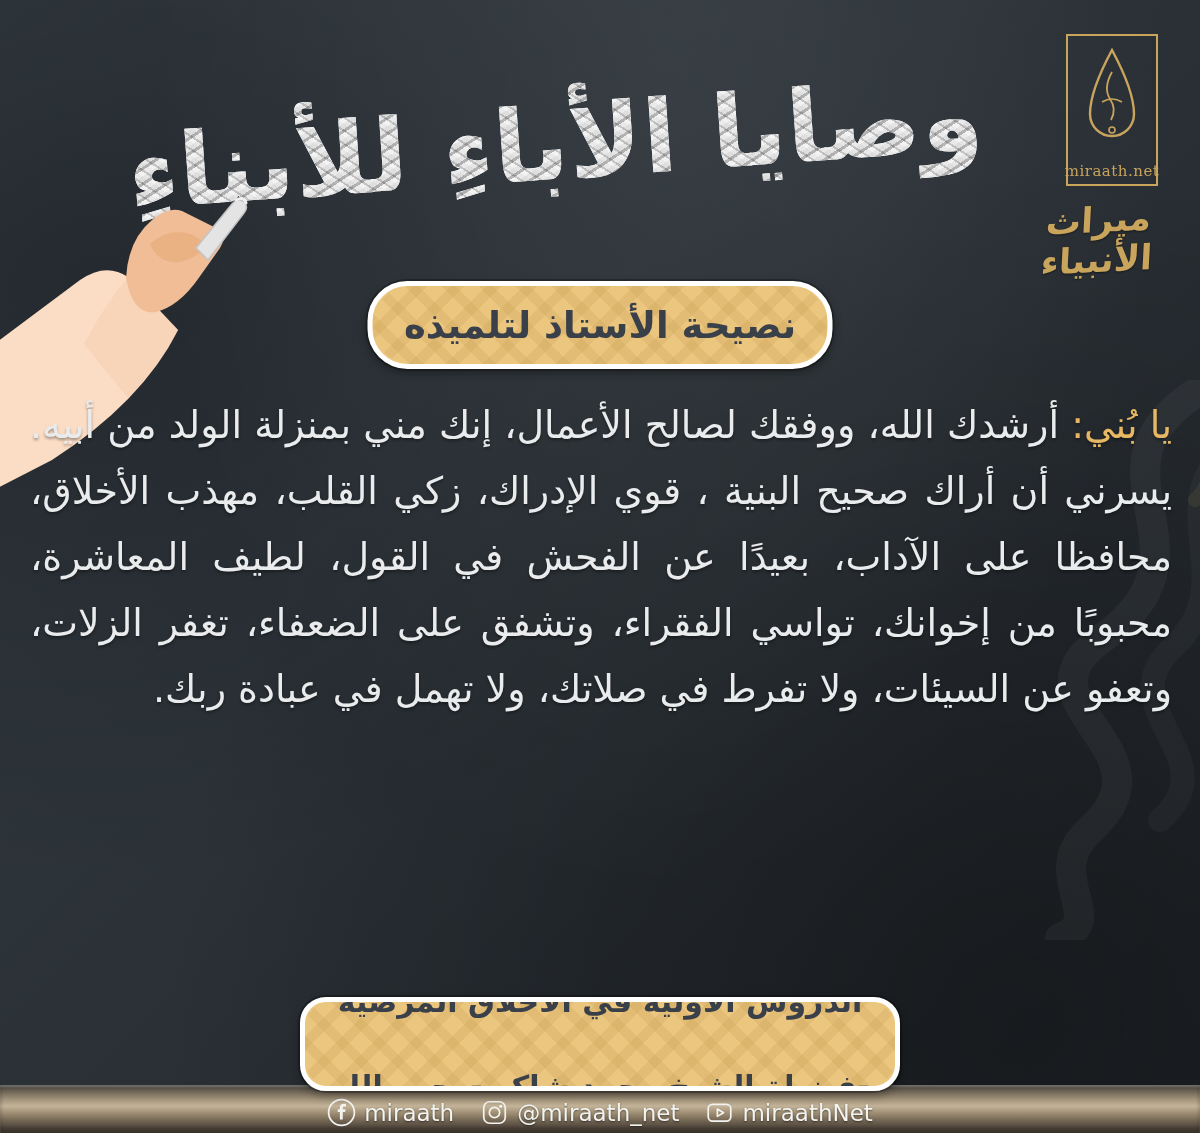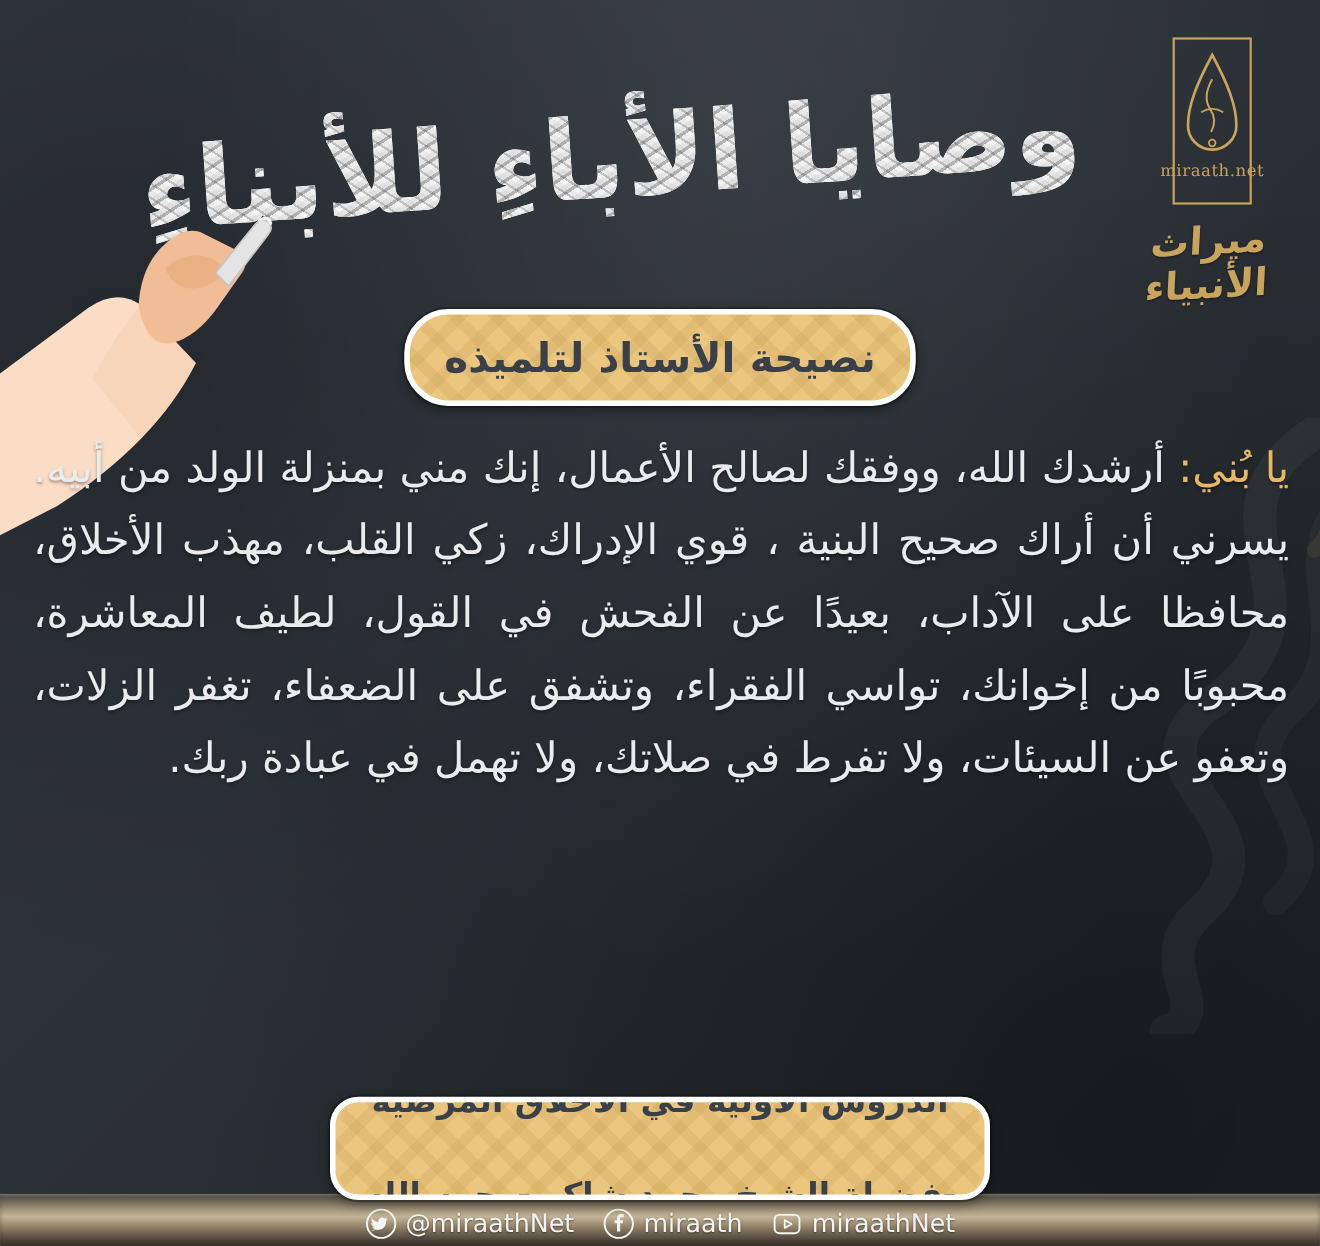--- a/index.html
+++ b/index.html
@@ -22,24 +22,24 @@
     background:
       repeating-linear-gradient(37deg,#f5f5f5 0 4px,#c6c6c6 4px 6px,#ececec 6px 11px),
       repeating-linear-gradient(-29deg,#fdfdfd 0 5px,#bdbdbd 5px 8px,#f0f0f0 8px 13px);
     background-blend-mode:multiply;
     -webkit-background-clip:text;background-clip:text;
     color:#e9e9e9;-webkit-text-fill-color:transparent;
     text-rendering:optimizeLegibility;
   }
   
   .logo-box{
-    position:absolute;left:1066px;top:34px;width:72px;height:152px;
+    position:absolute;left:1066px;top:34px;width:92px;height:152px;
     border:2px solid #c9a45c;box-sizing:border-box;
     display:flex;flex-direction:column;align-items:center;justify-content:flex-end;
-    padding-bottom:20px;
+    padding-bottom:4px;
   }
   .logo-site{font-family:"DejaVu Serif",serif;font-size:15px;color:#c9a45c;letter-spacing:.5px;}
   .logo-emblem{position:absolute;top:8px;left:50%;transform:translateX(-50%);}
   .brand-ar{
     position:absolute;left:1000px;top:200px;width:195px;text-align:center;
     font-size:35px;font-weight:bold;color:#c9a45c;
     transform:skewX(-6deg) rotate(-3deg);
     text-shadow:0 1px 2px rgba(0,0,0,.45);
   }
   
@@ -128,30 +128,31 @@
   <div class="badge source-badge">
     <span>الدروس الأولية في الأخلاق المرضية</span>
     <span>فضيلة الشيخ محمد شاكر -رحمه الله-</span>
   </div>
 
   <div class="tray"></div>
   <div class="socials">
     <div class="social-item">
       <svg width="29" height="29" viewBox="0 0 27 27">
         <circle cx="13.5" cy="13.5" r="12" stroke="#f3f3f0" stroke-width="1.6" fill="none"></circle>
-        <path d="M8 18.2c5.6 1.8 9.7-1.6 9.7-6.5v-.4l1.6-1.7-2 .4 1.1-1.9-2.2 1a3.1 3.1 0 0 0-5.1 2.8C9 11.6 7 10.5 5.6 8.8c-.8 1.8-.2 3.6 1 4.5l-1.6-.4c.1 1.5 1.1 2.7 2.6 3l-1.7.2c.6 1.3 2 2 3.4 2-1.2.9-2.9 1.4-4.3 1.1z" fill="#f3f3f0"></path>
+        <path d="M15.8 8h1.9V5.3h-2.3c-2.1 0-3.4 1.4-3.4 3.5v1.7H10v2.6h2v7h2.7v-7h2.2l.4-2.6h-2.6V9c0-.7.4-1 1.1-1z" fill="#f3f3f0"></path>
       </svg>
-      <span>@miraathNet</span>
+      <span>miraath</span>
     </div>
     <div class="social-item">
       <svg width="29" height="29" viewBox="0 0 27 27">
-        <circle cx="13.5" cy="13.5" r="12" stroke="#f3f3f0" stroke-width="1.6" fill="none"></circle>
-        <path d="M15.8 8h1.9V5.3h-2.3c-2.1 0-3.4 1.4-3.4 3.5v1.7H10v2.6h2v7h2.7v-7h2.2l.4-2.6h-2.6V9c0-.7.4-1 1.1-1z" fill="#f3f3f0"></path>
+        <rect x="3.5" y="3.5" width="20" height="20" rx="5.5" stroke="#f3f3f0" stroke-width="1.6" fill="none"></rect>
+        <circle cx="13.5" cy="13.5" r="4.8" stroke="#f3f3f0" stroke-width="1.6" fill="none"></circle>
+        <circle cx="19.3" cy="7.7" r="1.4" fill="#f3f3f0"></circle>
       </svg>
-      <span>miraath</span>
+      <span>@miraath_net</span>
     </div>
     <div class="social-item">
       <svg width="29" height="29" viewBox="0 0 27 27">
         <rect x="3" y="6" width="21" height="15.5" rx="4" stroke="#f3f3f0" stroke-width="1.6" fill="none"></rect>
         <path d="M11.5 10.3 L17.3 13.7 L11.5 17.1 Z" stroke="#f3f3f0" stroke-width="1.5" fill="none" stroke-linejoin="round"></path>
       </svg>
       <span>miraathNet</span>
     </div>
   </div>
 

